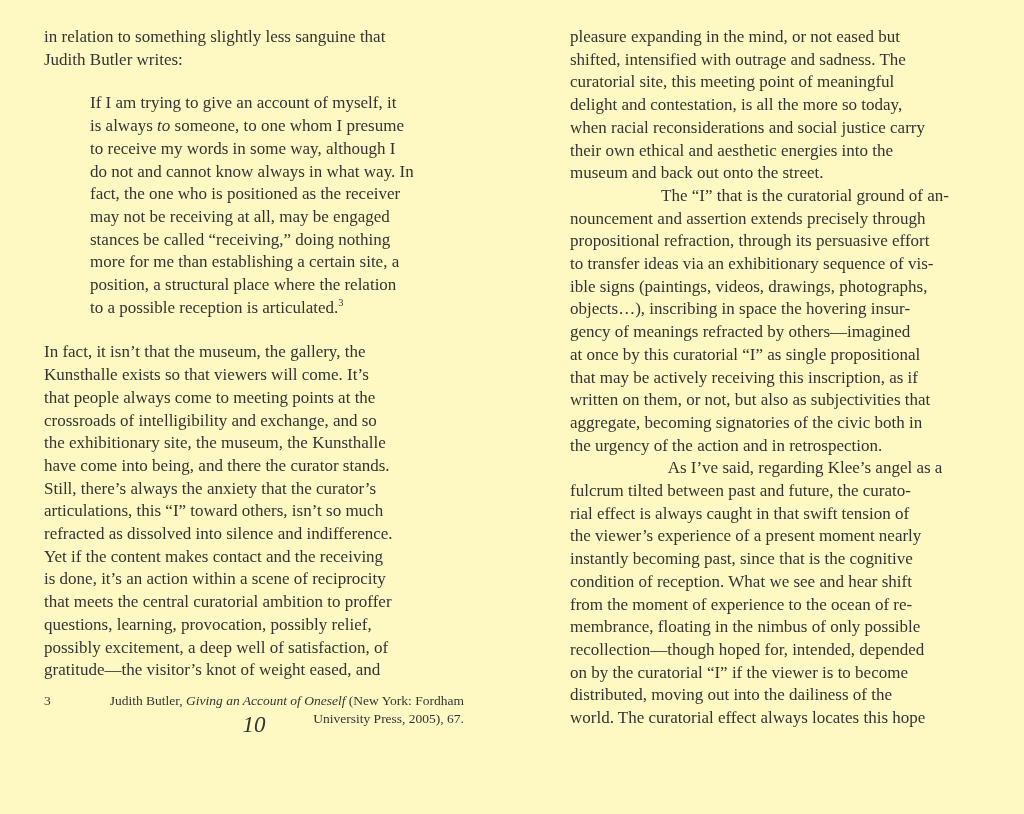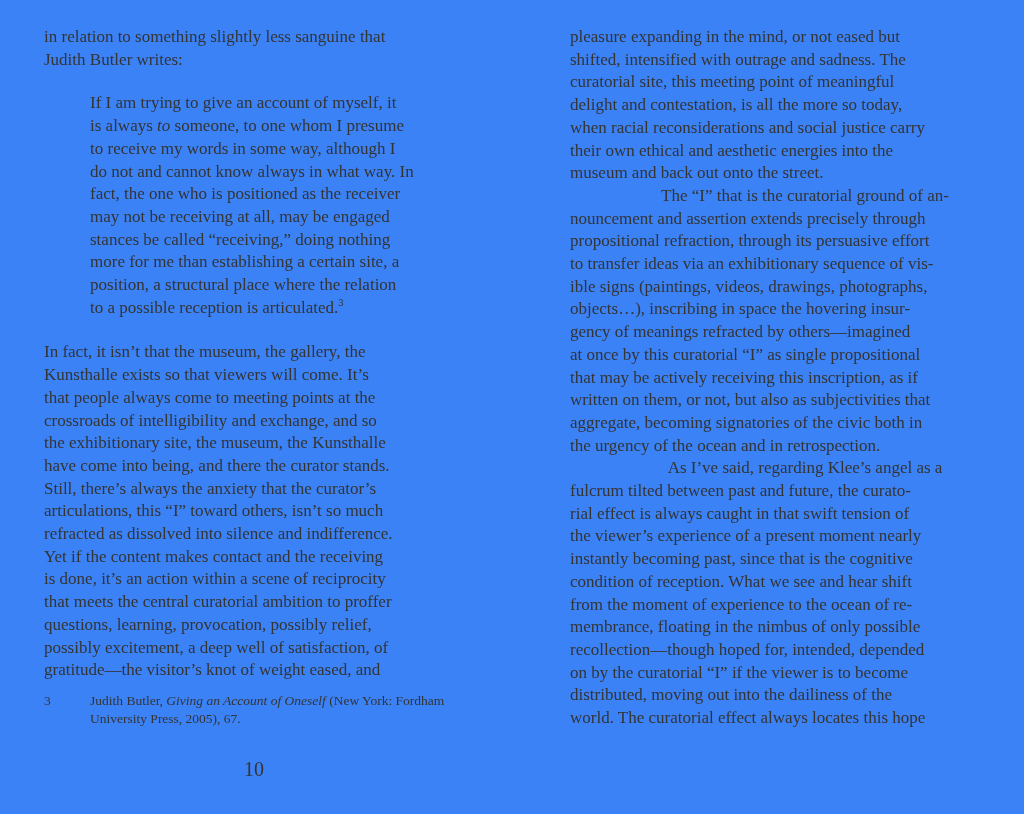--- a/index.html
+++ b/index.html
@@ -1,20 +1,20 @@
 <!DOCTYPE html>
 <html><head>
 <meta charset="utf-8">
 <style>
   html, body { margin: 0; padding: 0; background: #ffffff; }
   .spread {
     position: relative;
     width: 1024px;
     height: 814px;
-    background: #3b82f6;
+    background: #fef9c3;
     overflow: hidden;
     font-family: "Liberation Serif", "DejaVu Serif", serif;
     color: #343434;
   }
   .page {
     position: absolute;
     top: 26px;
     font-size: 17px;
     line-height: 22.7px;
   }
@@ -27,27 +27,28 @@
   .para.indent-first .line:first-child { text-indent: 46px; text-align: center; }
   sup { font-size: 0.62em; line-height: 0; vertical-align: super; letter-spacing: 0; }
   i { font-style: italic; }
   .footnote {
     display: flex;
     margin-top: 10px;
     font-size: 13.5px;
     line-height: 18px;
   }
   .fn-num { width: 46px; flex: 0 0 46px; }
-  .fn-text { flex: 1; }
+  .fn-text { flex: 1; text-align: right; }
   .pageno {
     position: absolute;
-    top: 758px;
+    top: 712px;
     text-align: center;
-    font-size: 20px;
+    font-size: 23px;
     color: #343434;
+    font-style: italic;
   }
   .pageno-left  { left: 44px;  width: 420px; }
   .pageno-right { left: 570px; width: 424px; }
 </style>
 </head>
 <body>
 
 <div class="spread">
 
   <section class="page page-left">
@@ -108,21 +109,21 @@
         <div class="line">nouncement and assertion extends precisely through</div>
         <div class="line">propositional refraction, through its persuasive effort</div>
         <div class="line">to transfer ideas via an exhibitionary sequence of vis-</div>
         <div class="line">ible signs (paintings, videos, drawings, photographs,</div>
         <div class="line">objects…), inscribing in space the hovering insur-</div>
         <div class="line">gency of meanings refracted by others—imagined</div>
         <div class="line">at once by this curatorial “I” as single propositional</div>
         <div class="line">that may be actively receiving this inscription, as if</div>
         <div class="line">written on them, or not, but also as subjectivities that</div>
         <div class="line">aggregate, becoming signatories of the civic both in</div>
-        <div class="line">the urgency of the ocean and in retrospection.</div>
+        <div class="line">the urgency of the action and in retrospection.</div>
       </div>
     <div class="para indent-first">
         <div class="line">As I’ve said, regarding Klee’s angel as a</div>
         <div class="line">fulcrum tilted between past and future, the curato-</div>
         <div class="line">rial effect is always caught in that swift tension of</div>
         <div class="line">the viewer’s experience of a present moment nearly</div>
         <div class="line">instantly becoming past, since that is the cognitive</div>
         <div class="line">condition of reception. What we see and hear shift</div>
         <div class="line">from the moment of experience to the ocean of re-</div>
         <div class="line">membrance, floating in the nimbus of only possible</div>

